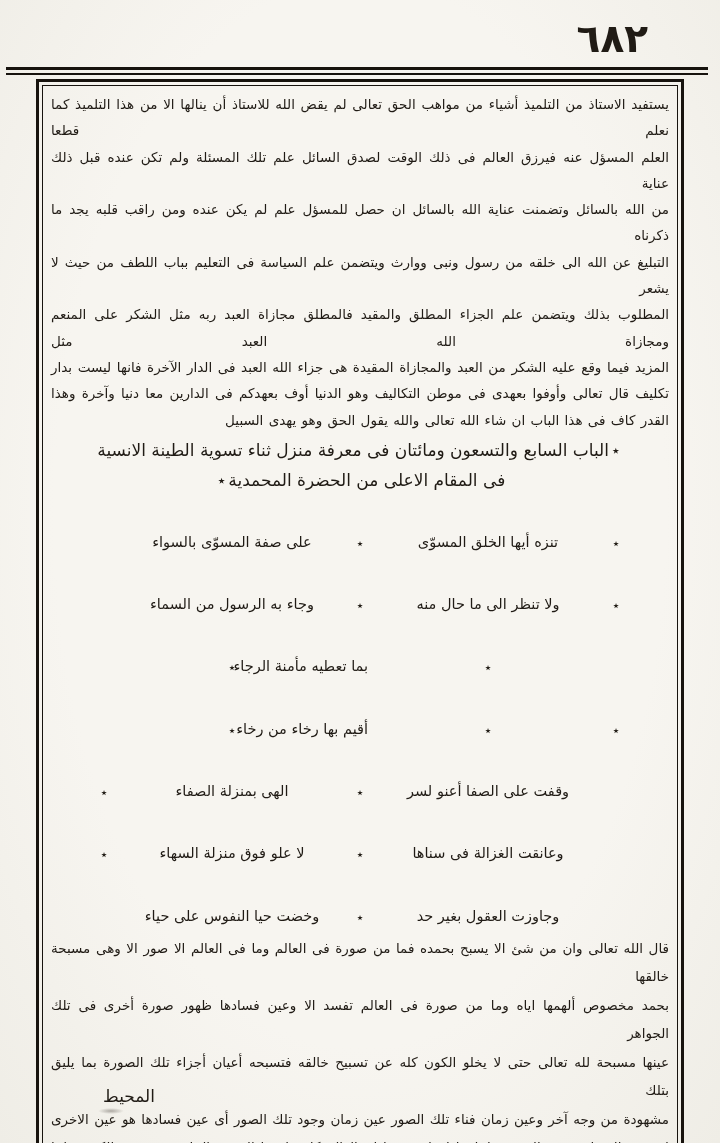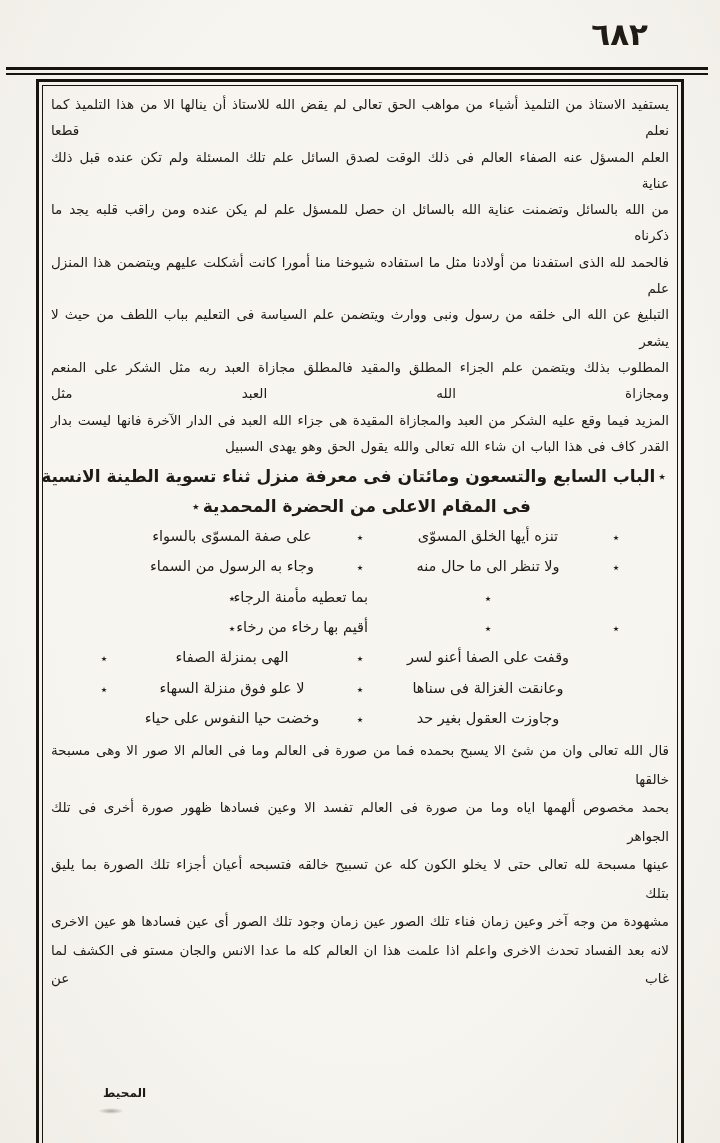--- a/index.html
+++ b/index.html
@@ -9,21 +9,21 @@
     font-family:"DejaVu Sans", sans-serif;
     -webkit-font-smoothing:antialiased;
   }
   .page{
     position:relative;width:720px;height:1143px;overflow:hidden;
     background:radial-gradient(ellipse at 50% 45%, #f7f5f0 60%, #efede6 100%);
     color:#201b15;direction:rtl;
   }
   .page-number{
     position:absolute;top:16px;right:72px;
-    font-size:31px;font-weight:bold;letter-spacing:1px;text-align:center;
+    font-size:39px;font-weight:bold;letter-spacing:1px;text-align:center;
   }
   .top-rule{
     position:absolute;top:67px;left:6px;width:702px;height:3px;
     border-top:3.5px solid #17130e;border-bottom:2px solid #17130e;
   }
   .frame-outer{
     position:absolute;top:79px;left:36px;width:648px;height:1141px;
     border:3px solid #17130e;padding:3px;box-sizing:border-box;
     background:transparent;
   }
@@ -34,62 +34,62 @@
   }
   .pline{
     font-size:13.5px;line-height:26.3px;
     text-align:justify;text-align-last:justify;
     word-spacing:1px;
   }
   .prose-b .pline{line-height:28.5px;}
   .pline.end{text-align-last:right;}
   .heading{margin:2px 0 0 0;}
   .h-line{
-    text-align:center;font-weight:bold;font-size:17px;line-height:30px;
+    text-align:center;font-weight:normal;font-size:17px;line-height:30px;
     white-space:nowrap;
   }
   .fleuron{font-size:14px;padding:0 3px;vertical-align:1px;}
   .verses{margin:1px 0 2px 0;}
   .verse{
     display:grid;
     grid-template-columns:16px 240px 16px 240px 16px;
     justify-content:center;align-items:baseline;
     direction:rtl;
     font-size:14.5px;line-height:29.3px;font-weight:500;
   }
-  .hemi{text-align:center;white-space:nowrap;}
+  .hemi{text-align:center;white-space:nowrap;margin-top:32px;}
   .star{text-align:center;font-size:12px;color:#241f18;}
   .catchword{
     position:absolute;top:1086px;left:103px;
-    font-size:12px;font-weight:bold;
+    font-size:17px;font-weight:normal;
   }
   .smudge{
     position:absolute;top:1108px;left:98px;width:26px;height:6px;
     background:radial-gradient(ellipse, rgba(40,33,25,.35), rgba(40,33,25,0) 70%);
   }
 </style>
 </head>
 <body>
 
 <div class="page">
 
   <div class="page-number">٦٨٢</div>
   <div class="top-rule"></div>
 
   <div class="frame-outer">
     <div class="frame-inner">
 
       <div class="prose prose-t">
         <div class="pline">يستفيد الاستاذ من التلميذ أشياء من مواهب الحق تعالى لم يقض الله للاستاذ أن ينالها الا من هذا التلميذ كما نعلم قطعا</div>
-        <div class="pline">العلم المسؤل عنه الصفاء العالم فى ذلك الوقت لصدق السائل علم تلك المسئلة ولم تكن عنده قبل ذلك عناية</div>
+        <div class="pline">العلم المسؤل عنه فيرزق العالم فى ذلك الوقت لصدق السائل علم تلك المسئلة ولم تكن عنده قبل ذلك عناية</div>
         <div class="pline">من الله بالسائل وتضمنت عناية الله بالسائل ان حصل للمسؤل علم لم يكن عنده ومن راقب قلبه يجد ما ذكرناه</div>
-        <div class="pline">فالحمد لله الذى استفدنا من أولادنا مثل ما استفاده شيوخنا منا أمورا كانت أشكلت عليهم ويتضمن هذا المنزل علم</div>
         <div class="pline">التبليغ عن الله الى خلقه من رسول ونبى ووارث ويتضمن علم السياسة فى التعليم بباب اللطف من حيث لا يشعر</div>
         <div class="pline">المطلوب بذلك ويتضمن علم الجزاء المطلق والمقيد فالمطلق مجازاة العبد ربه مثل الشكر على المنعم ومجازاة الله العبد مثل</div>
         <div class="pline">المزيد فيما وقع عليه الشكر من العبد والمجازاة المقيدة هى جزاء الله العبد فى الدار الآخرة فانها ليست بدار</div>
+        <div class="pline">تكليف قال تعالى وأوفوا بعهدى فى موطن التكاليف وهو الدنيا أوف بعهدكم فى الدارين معا دنيا وآخرة وهذا</div>
         <div class="pline end">القدر كاف فى هذا الباب ان شاء الله تعالى والله يقول الحق وهو يهدى السبيل</div>
       </div>
 
       <div class="heading">
         <div class="h-line">
           <span class="fleuron">٭</span><span>الباب السابع والتسعون ومائتان فى معرفة منزل ثناء تسوية الطينة الانسية</span>
         </div>
         <div class="h-line">
           <span>فى المقام الاعلى من الحضرة المحمدية</span><span class="fleuron">٭</span>
         </div>

